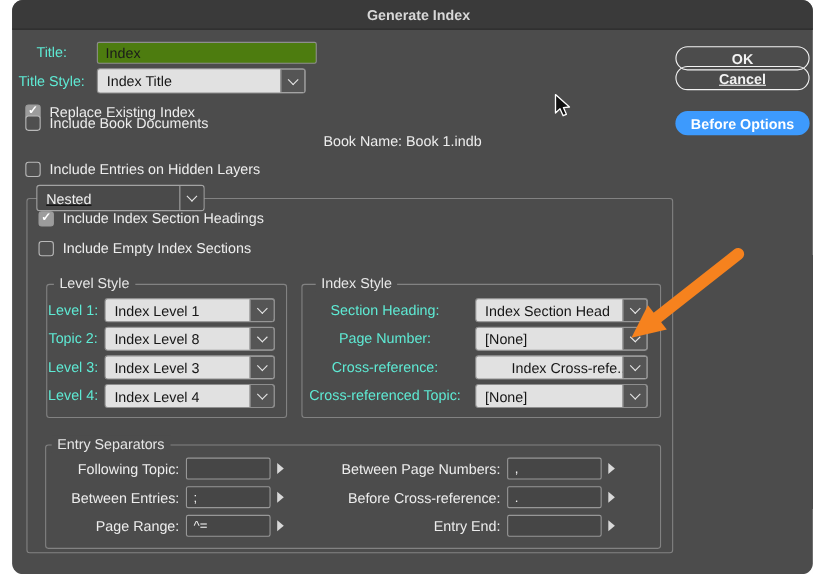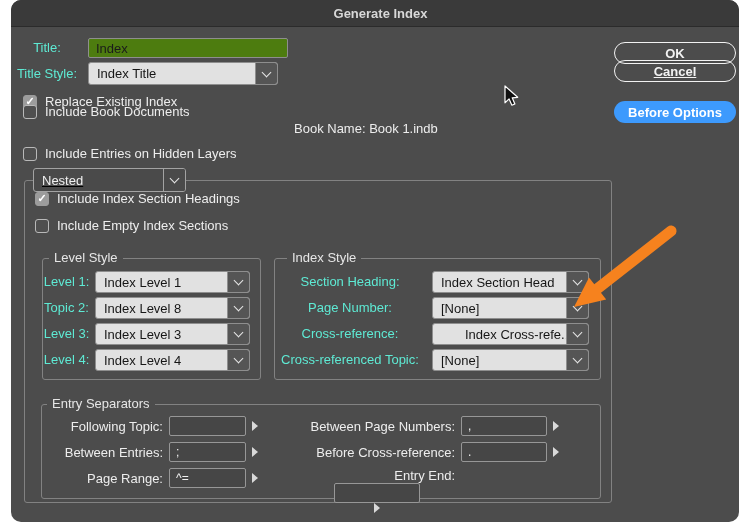--- a/index.html
+++ b/index.html
@@ -253,21 +253,21 @@
     <div class="srow" style="left:250px;top:11px;">
       <span class="sep-label" style="width:163px;">Between Page Numbers:</span>
       <input class="sep-input" style="margin-left: 6px; width: 86px;" value=",">
       <span class="tri"></span>
     </div>
     <div class="srow" style="left:250px;top:37px;">
       <span class="sep-label" style="width:163px;">Before Cross-reference:</span>
       <input class="sep-input" style="margin-left: 6px; width: 86px;" value=".">
       <span class="tri"></span>
     </div>
-    <div class="srow" style="left:250px;top:63px;flex-direction:column;">
+    <div class="srow" style="left:250px;top:63px;">
       <span class="sep-label" style="width:163px;">Entry End:</span>
       <input class="sep-input" style="margin-left: 6px; width: 86px;" value="">
       <span class="tri"></span>
     </div>
   </div>
 
   <button class="pill" style="top:42px;">OK</button>
   <button class="pill" style="top:60px;text-decoration:underline;">Cancel</button>
   <button class="pill primary" style="top:101px;">Before Options</button>
 </div>

